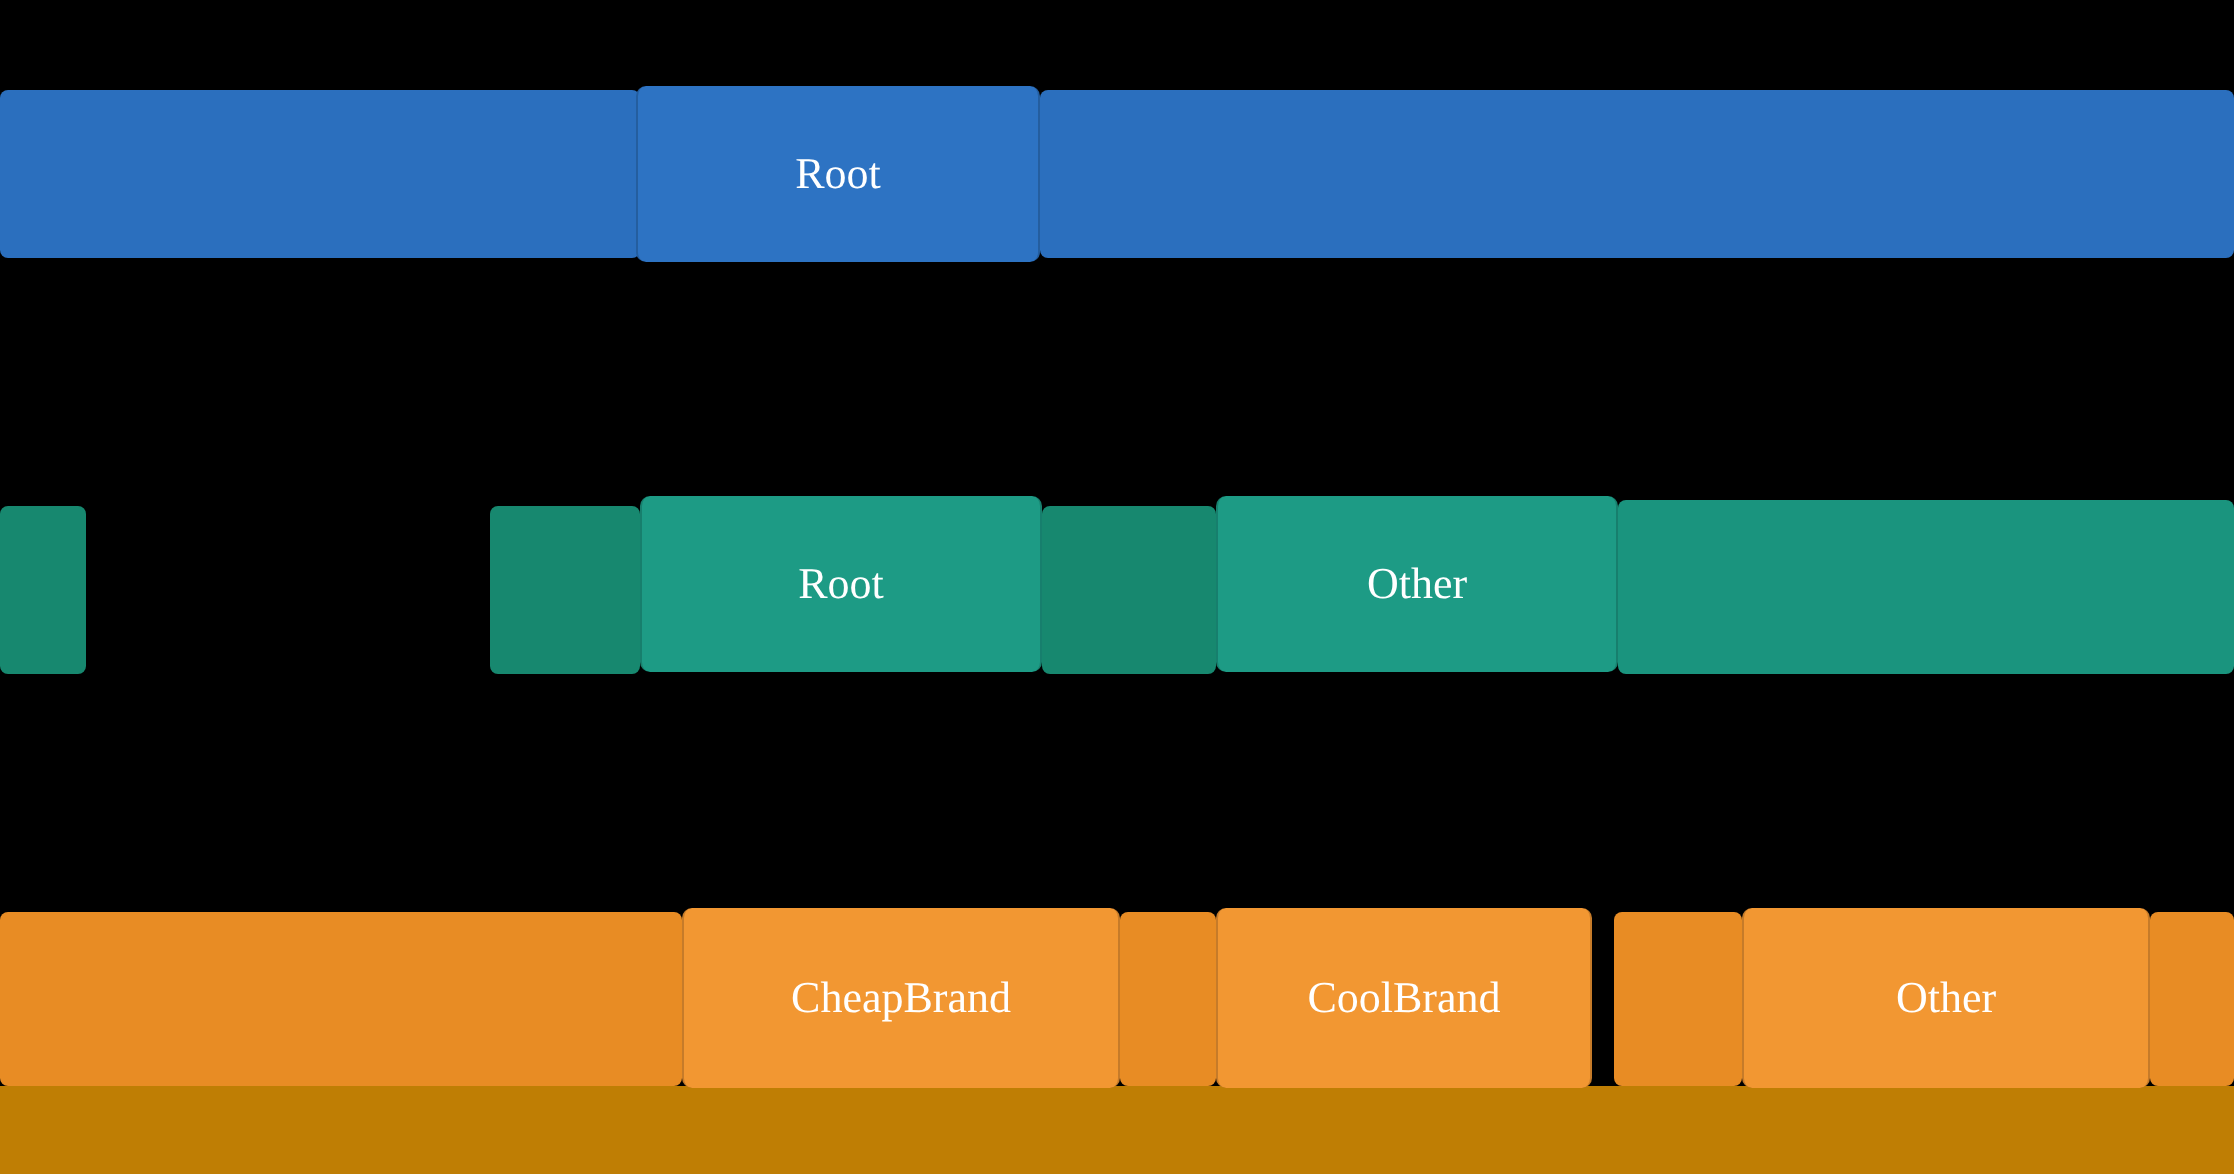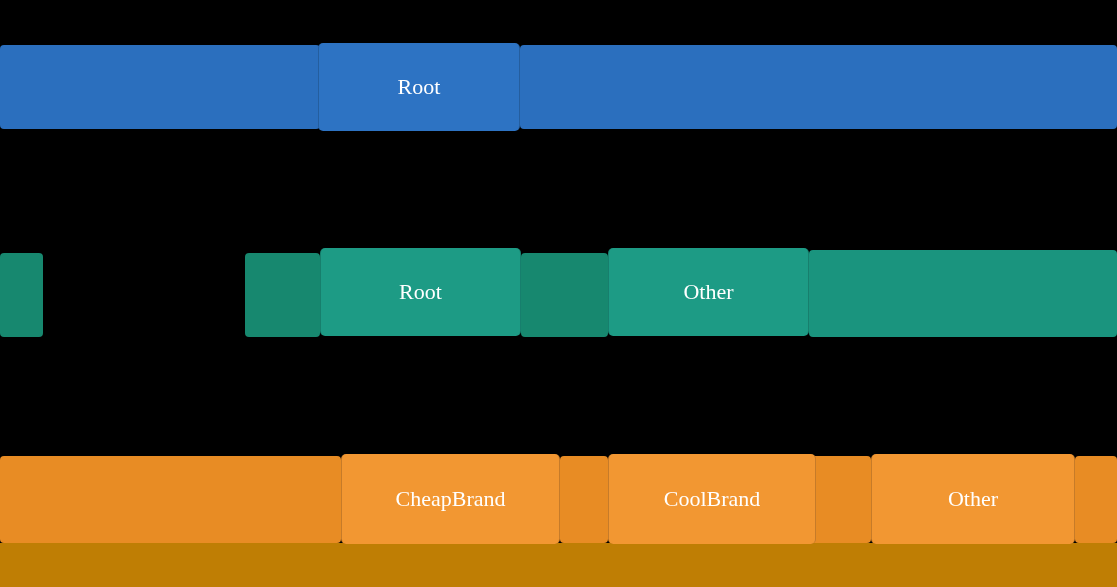--- a/index.html
+++ b/index.html
@@ -62,21 +62,21 @@
     <div class="tile filler" style="left: 521px; top: 253px; width: 87px; height: 84px; background: rgb(23, 136, 111);"></div>
     <div class="tile node" style="left: 608px; top: 248px; width: 201px; height: 88px; background: rgb(29, 155, 133);">
       <span style="color: rgb(255, 255, 255); font-size: 22px;">Other</span>
     </div>
     <div class="tile filler" style="left: 809px; top: 250px; width: 308px; height: 87px; background: rgb(26, 148, 126);"></div>
     <div class="tile filler" style="left: 0px; top: 456px; width: 341px; height: 87px; background: rgb(232, 140, 36);"></div>
     <div class="tile node" style="left: 341px; top: 454px; width: 219px; height: 89.5px; background: rgb(242, 151, 50);">
       <span style="color: rgb(255, 255, 255); font-size: 22px;">CheapBrand</span>
     </div>
     <div class="tile filler" style="left: 560px; top: 456px; width: 48px; height: 87px; background: rgb(232, 140, 36);"></div>
-    <div class="tile node" style="left: 608px; top: 454px; width: 208px; height: 89.5px; background: rgb(242, 151, 50);">
+    <div class="tile node" style="left: 608px; top: 454px; width: 188px; height: 89.5px; background: rgb(242, 151, 50);">
       <span style="color: rgb(255, 255, 255); font-size: 22px;">CoolBrand</span>
     </div>
     <div class="tile filler" style="left: 807px; top: 456px; width: 64px; height: 87px; background: rgb(232, 140, 36);"></div>
     <div class="tile node" style="left: 871px; top: 454px; width: 204px; height: 89.5px; background: rgb(242, 151, 50);">
       <span style="color: rgb(255, 255, 255); font-size: 22px;">Other</span>
     </div>
     <div class="tile filler" style="left: 1075px; top: 456px; width: 42px; height: 87px; background: rgb(232, 140, 36);"></div>
     <div class="tile band" style="left: 0px; top: 543px; width: 1117px; height: 44px; background: rgb(191, 126, 4);"></div>
   </div>
 

